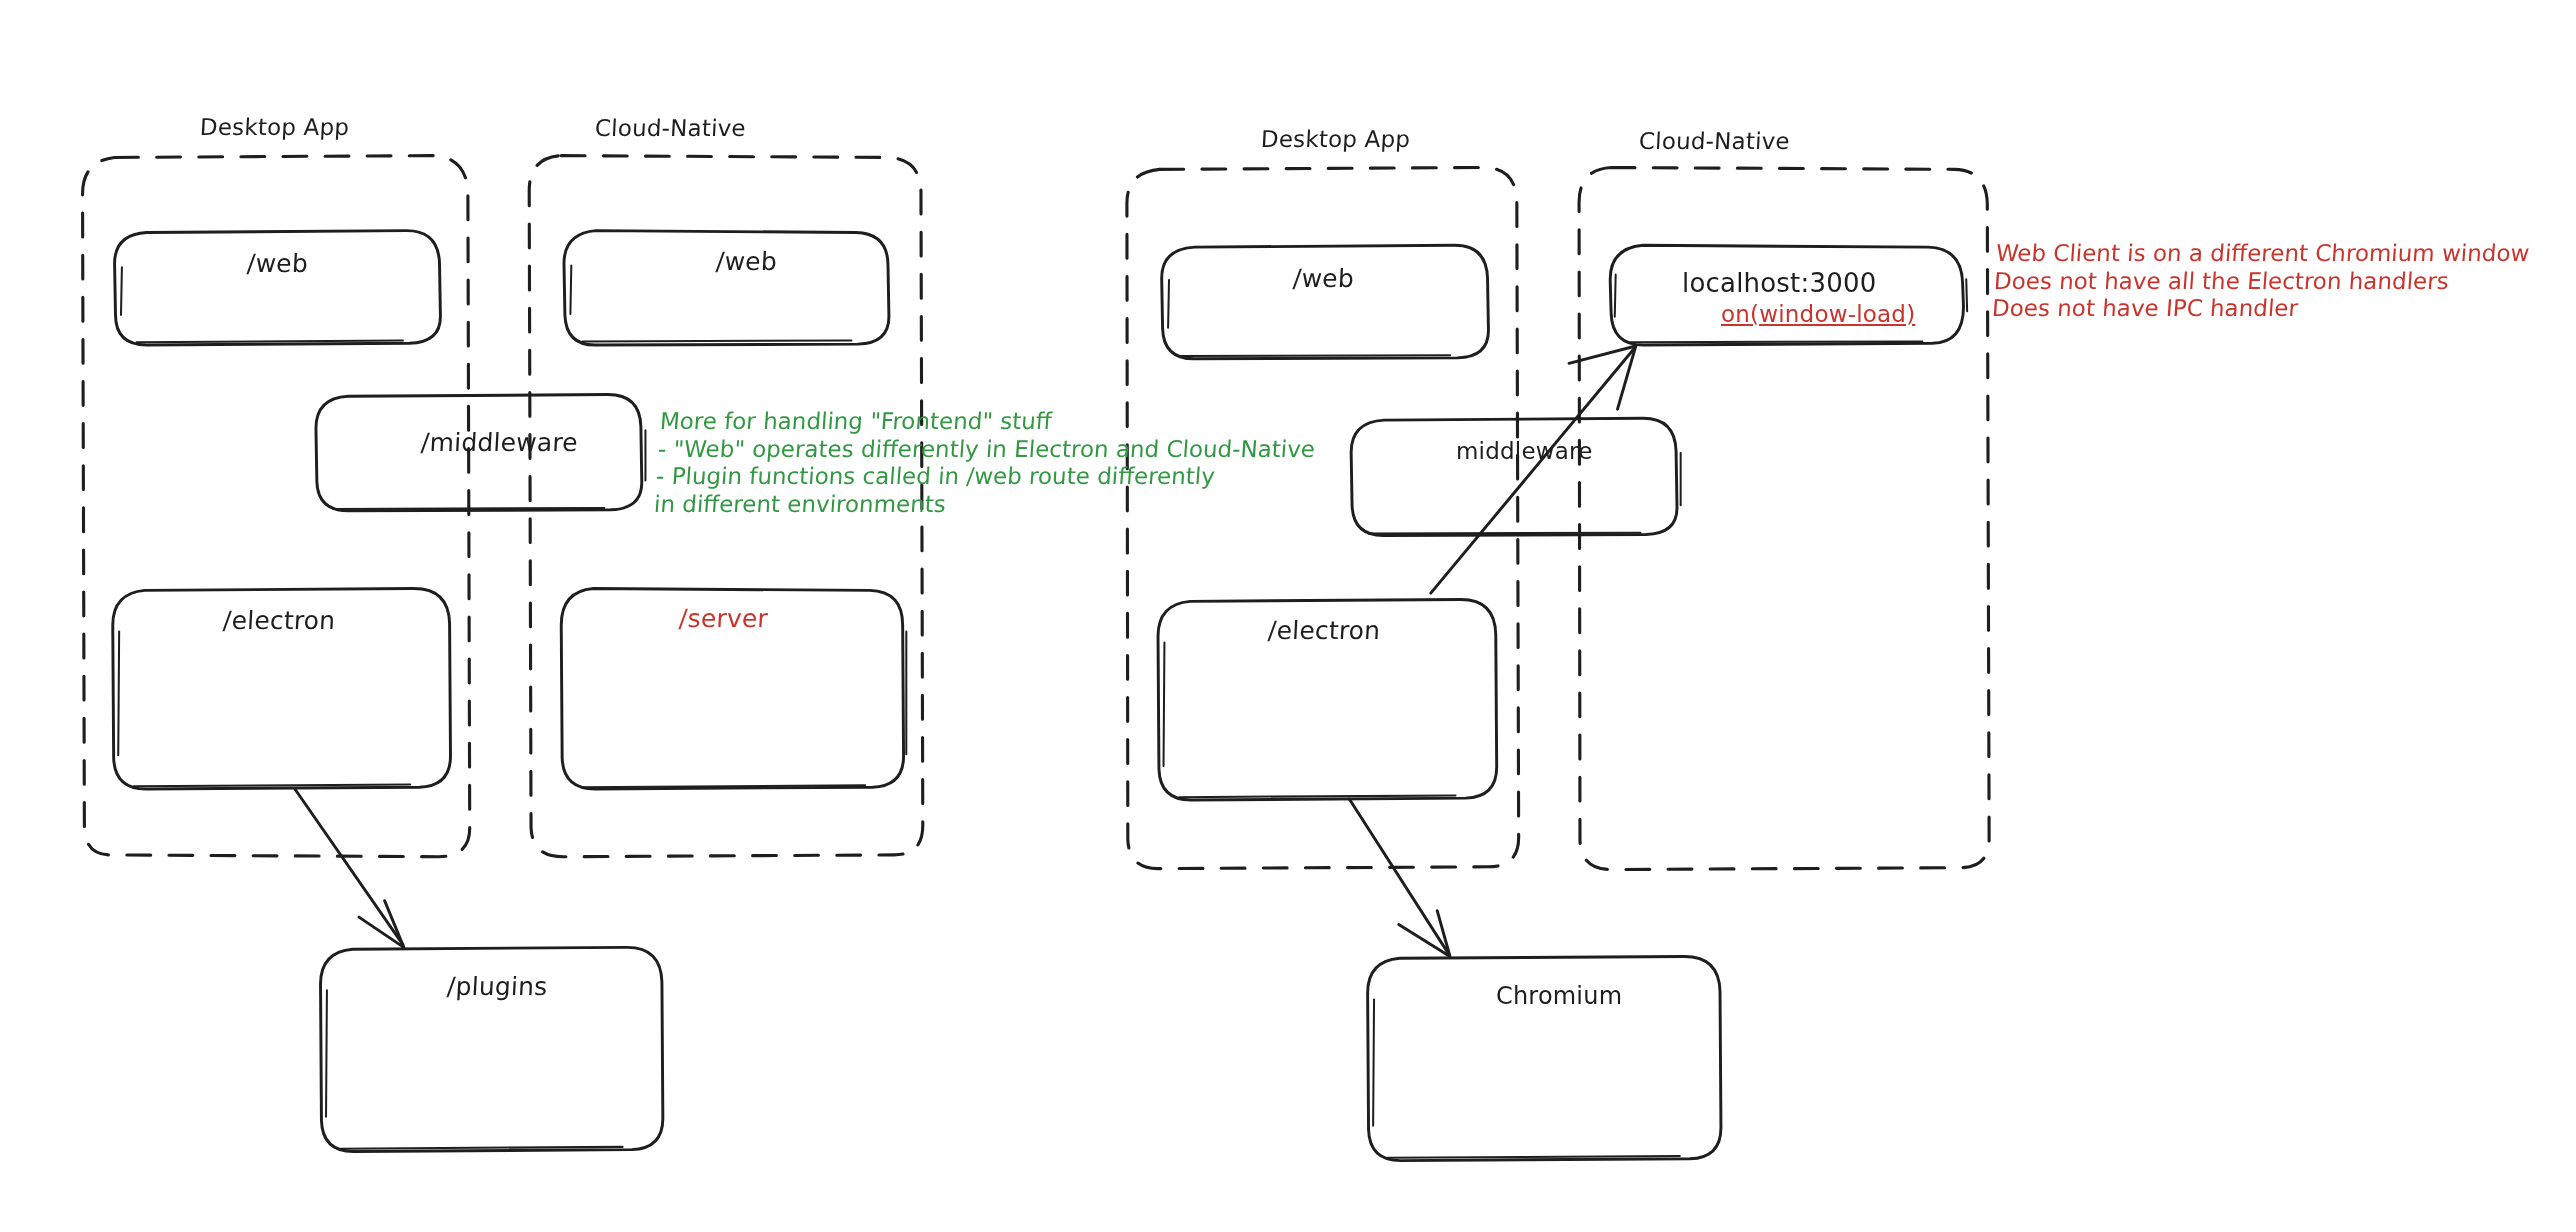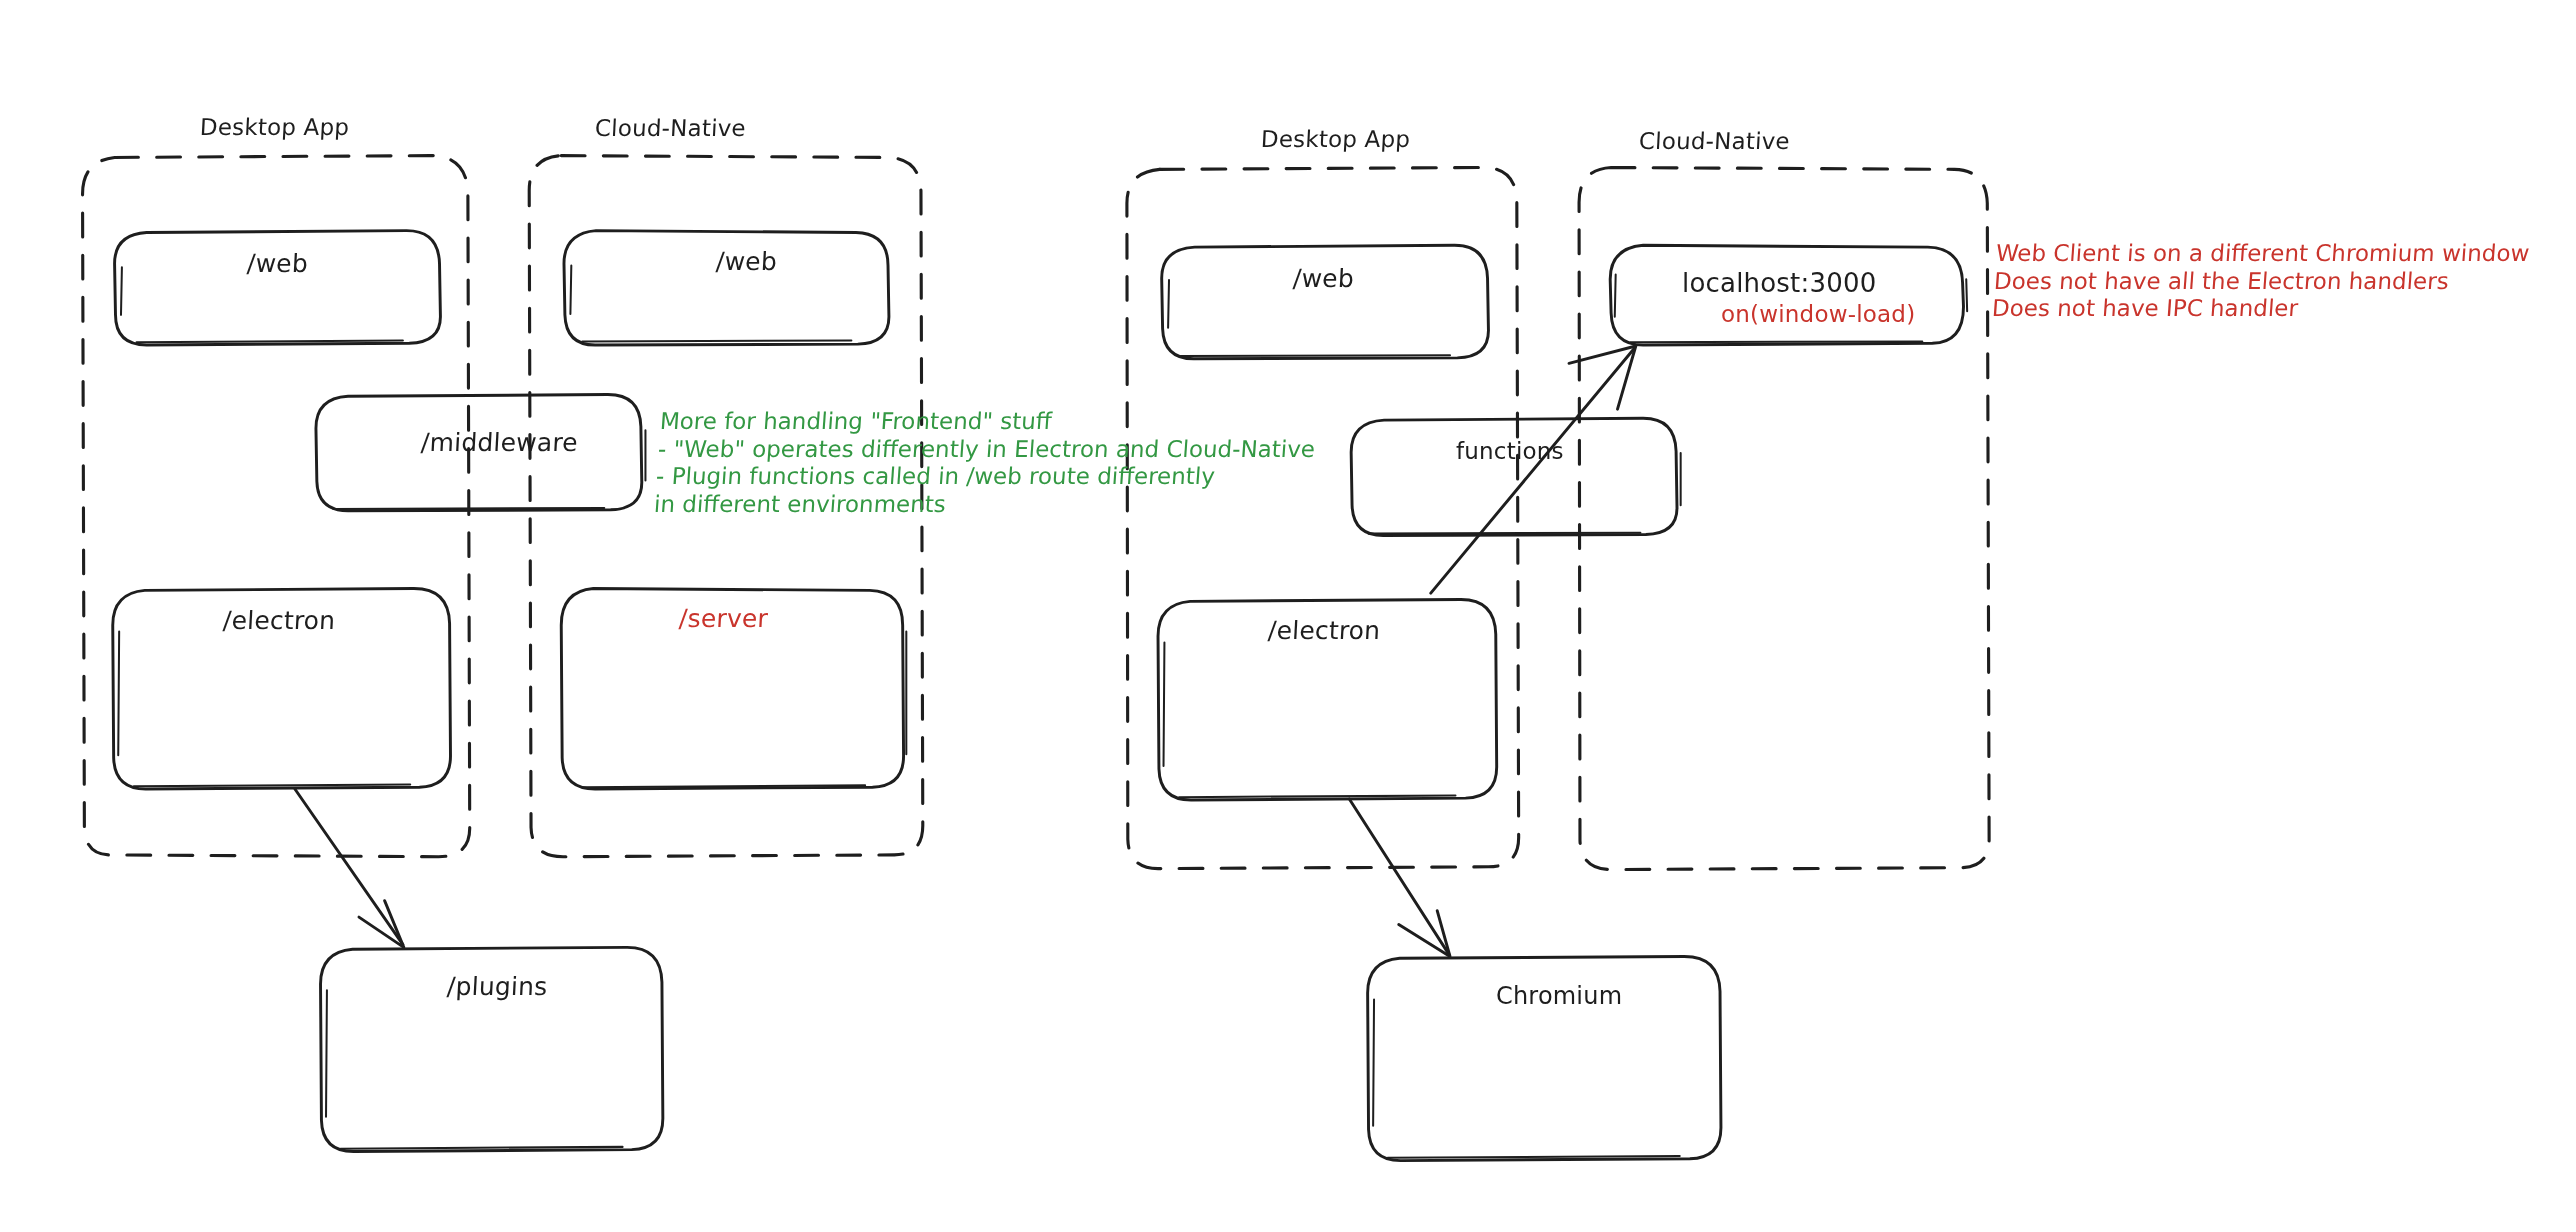--- a/index.html
+++ b/index.html
@@ -186,23 +186,23 @@
   <div class="lbl node-title" style="left:223px; top:606px;">/electron</div>
   <div class="lbl node-title red" style="left:679px; top:604px;">/server</div>
   <div class="lbl node-title" style="left:447px; top:972px;">/plugins</div>
 
   <div class="lbl group-title" style="left:1261px; top:126px;">Desktop App</div>
   <div class="lbl group-title" style="left:1639px; top:128px;">Cloud-Native</div>
 
   <div class="lbl node-title" style="left:1293px; top:264px;">/web</div>
 
   <div class="lbl node-title plain" style="left:1682px; top:268px; font-size:26px;">localhost:3000</div>
-  <div class="lbl node-title plain red" style="left:1721px; top:301px; font-size:23px;">on(window-load)</div>
-
-  <div class="lbl node-title plain" style="left:1456px; top:438px; font-size:23px;">functions</div>
+  <div class="lbl node-title plain red" style="left:1721px; top:301px; font-size:23px;text-decoration:underline;">on(window-load)</div>
+
+  <div class="lbl node-title plain" style="left:1456px; top:438px; font-size:23px;">middleware</div>
 
   <div class="lbl node-title" style="left:1268px; top:616px;">/electron</div>
 
   <div class="lbl node-title plain" style="left:1496px; top:982px; font-size:24px;">Chromium</div>
 
   <div class="note green" style="left:657px; top:408px;">More for handling "Frontend" stuff
 - "Web" operates differently in Electron and Cloud-Native
 - Plugin functions called in /web route differently
 in different environments</div>
 

